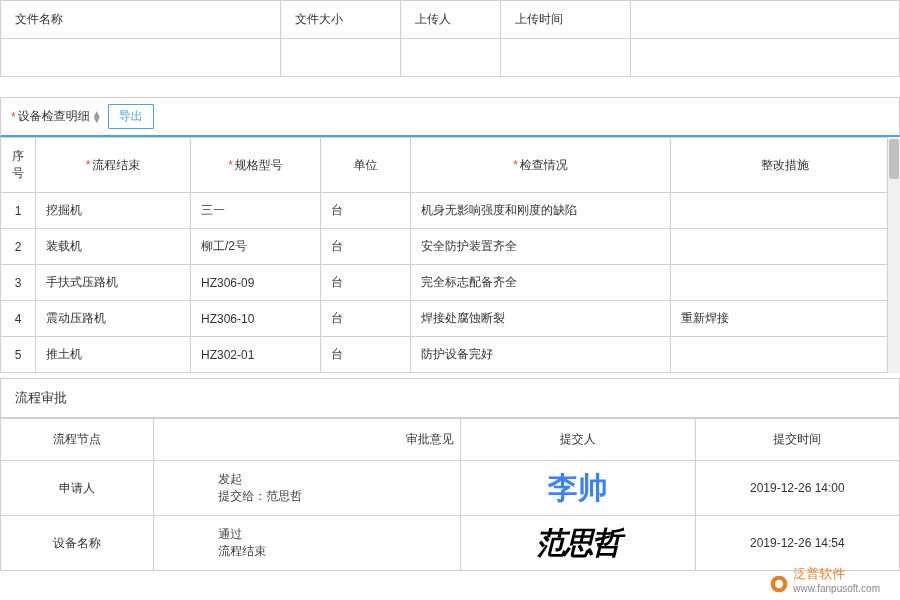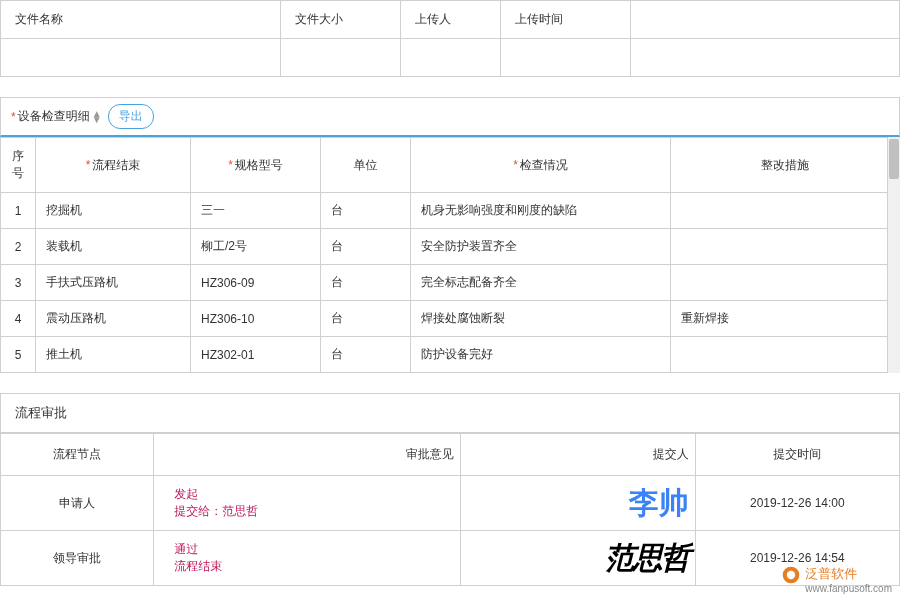--- a/index.html
+++ b/index.html
@@ -12,45 +12,45 @@
 .file-table th { text-align: left; padding: 10px 14px; font-size: 12px; }
 .file-table th:nth-child(1) { width: 280px; }
 .file-table th:nth-child(2) { width: 120px; }
 .file-table th:nth-child(3) { width: 100px; }
 .file-table th:nth-child(4) { width: 130px; }
 .file-body td { height: 38px; }
 
 .section-hdr { border: 1px solid #d0d0d0; border-bottom: 2px solid #4aa3df; padding: 6px 10px; display: flex; align-items: center; gap: 8px; margin-top: 20px; }
 .section-hdr .title { display: inline-flex; align-items: center; }
 .sort-icon { display: inline-block; width: 8px; margin-left: 2px; color: #999; font-size: 10px; line-height: 6px; }
-.export-btn { background: #fff; border: 1px solid #4aa3df; color: #4aa3df; padding: 3px 10px; border-radius: 12px; cursor: pointer; font-size: 12px; }
+.export-btn { background: #fff; border: 1px solid #4aa3df; color: #4aa3df; padding: 3px 10px; border-radius: 1px; cursor: pointer; font-size: 12px; }
 
 .detail-table th { text-align: center; padding: 10px 6px; }
 .detail-table td { padding: 9px 10px; }
 .detail-table .col-idx { width: 35px; text-align: center; }
 .detail-table .col-name { width: 155px; }
 .detail-table .col-spec { width: 130px; }
 .detail-table .col-unit { width: 90px; }
 .detail-table .col-check { width: 260px; }
 .detail-wrap { position: relative; }
 .scrollbar { position: absolute; right: 0; top: 0; bottom: 0; width: 13px; background: #f0f0f0; border-left: 1px solid #d0d0d0; }
 .scrollbar .thumb { position: absolute; left: 1px; right: 1px; top: 2px; height: 40px; background: #c0c0c0; border-radius: 2px; }
 
-.approval-hdr { border: 1px solid #d0d0d0; padding: 10px 14px; margin-top: 20px; font-size: 13px; background: #fff; }
+.approval-hdr { border: 1px solid #d0d0d0; padding: 10px 14px; margin-top: 5px; font-size: 13px; background: #fff; }
 .approval-table th { text-align: center; padding: 12px 6px; }
 .approval-table td { text-align: center; padding: 10px 6px; vertical-align: middle; }
 .approval-table .col-node { width: 150px; }
 .approval-table .col-opinion { width: 300px; text-align: left; padding-left: 20px; }
-.approval-table .col-submitter { width: 230px; text-align: right; }
+.approval-table .col-submitter { width: 230px; }
 .approval-table .col-time { width: 200px; }
-.green { color: #be185d; }
+.green { color: #404040; margin-left: 44px; }
 .sig { font-family: "Brush Script MT", cursive; font-size: 30px; font-weight: bold; color: #3b82f6; line-height: 1; }
 .sig2 { font-family: "Brush Script MT", cursive; font-size: 30px; font-weight: 900; font-style: italic; color: #000; line-height: 1; letter-spacing: -2px; }
 
-.watermark { position: fixed; right: 8px; bottom: 6px; font-size: 13px; color: #e67e22; display: flex; align-items: flex-start; gap: 4px; }
+.watermark { position: fixed; right: 20px; bottom: 6px; font-size: 13px; color: #e67e22; display: flex; align-items: flex-end; gap: 4px; }
 .watermark .url { color: #888; font-size: 10px; display: block; }
 .wm-icon { width: 20px; height: 20px; }
 </style>
 </head>
 <body>
 
 <table class="file-table">
   <thead>
     <tr>
       <th>文件名称</th>
@@ -154,21 +154,21 @@
       <tr>
         <td class="col-node">申请人</td>
         <td class="col-opinion">
           <div class="green">发起</div>
           <div class="green">提交给：范思哲</div>
         </td>
         <td class="col-submitter"><span class="sig">李帅</span></td>
         <td class="col-time">2019-12-26 14:00</td>
       </tr>
       <tr>
-        <td class="col-node">领导审批</td>
+        <td class="col-node">设备名称</td>
         <td class="col-opinion">
           <div class="green">通过</div>
           <div class="green">流程结束</div>
         </td>
         <td class="col-submitter"><span class="sig2">范思哲</span></td>
         <td class="col-time">2019-12-26 14:54</td>
       </tr>
     </tbody>
 </table>
 

